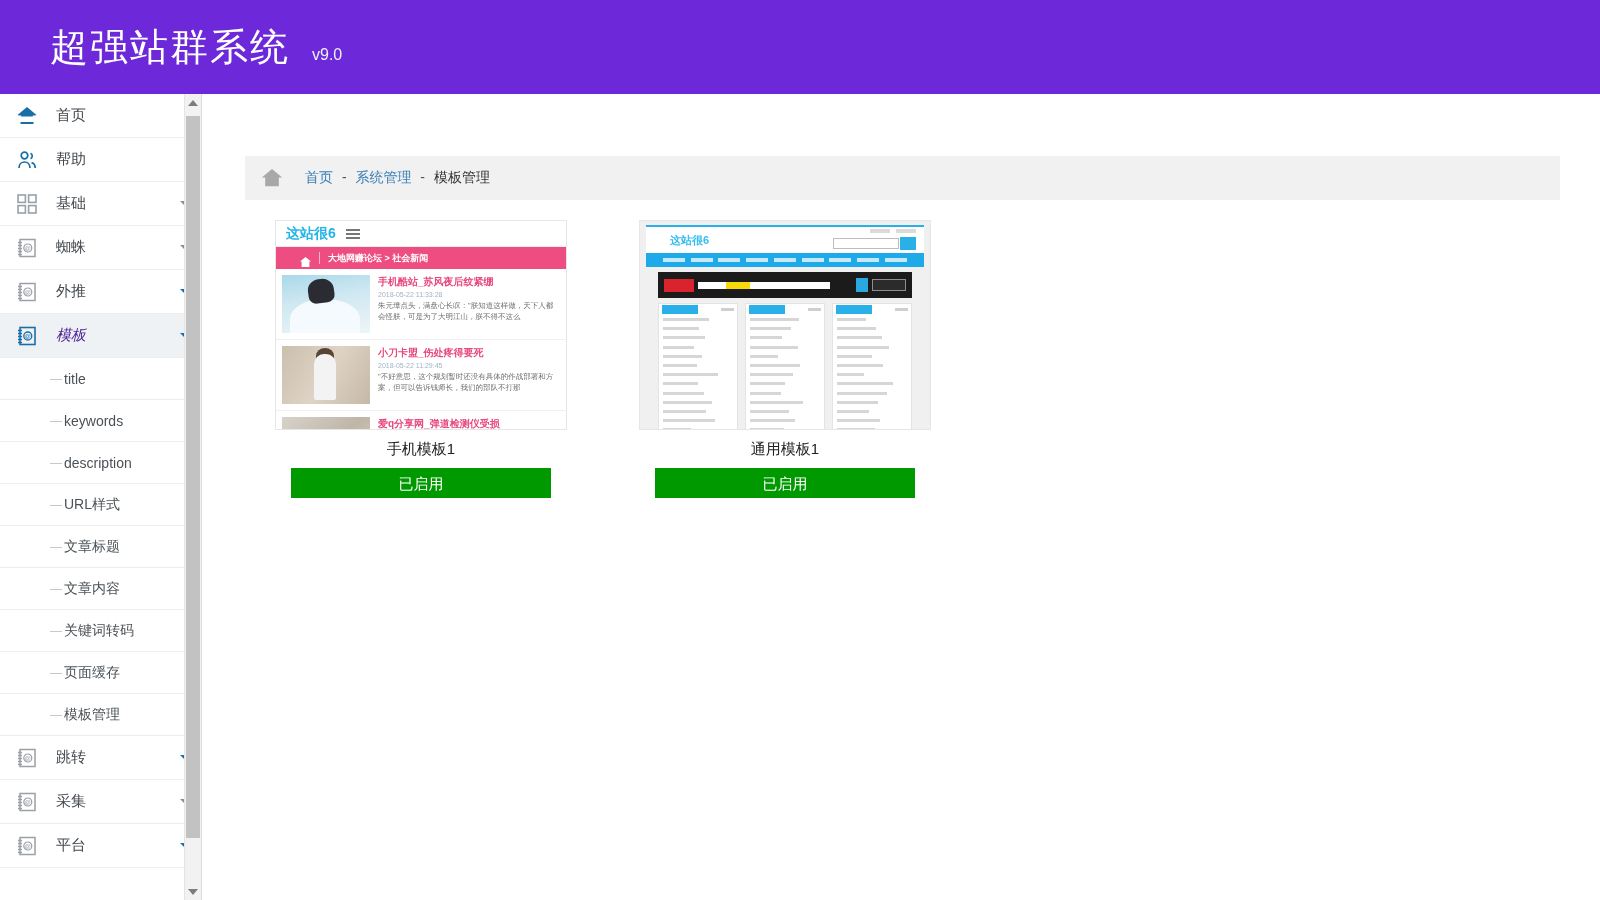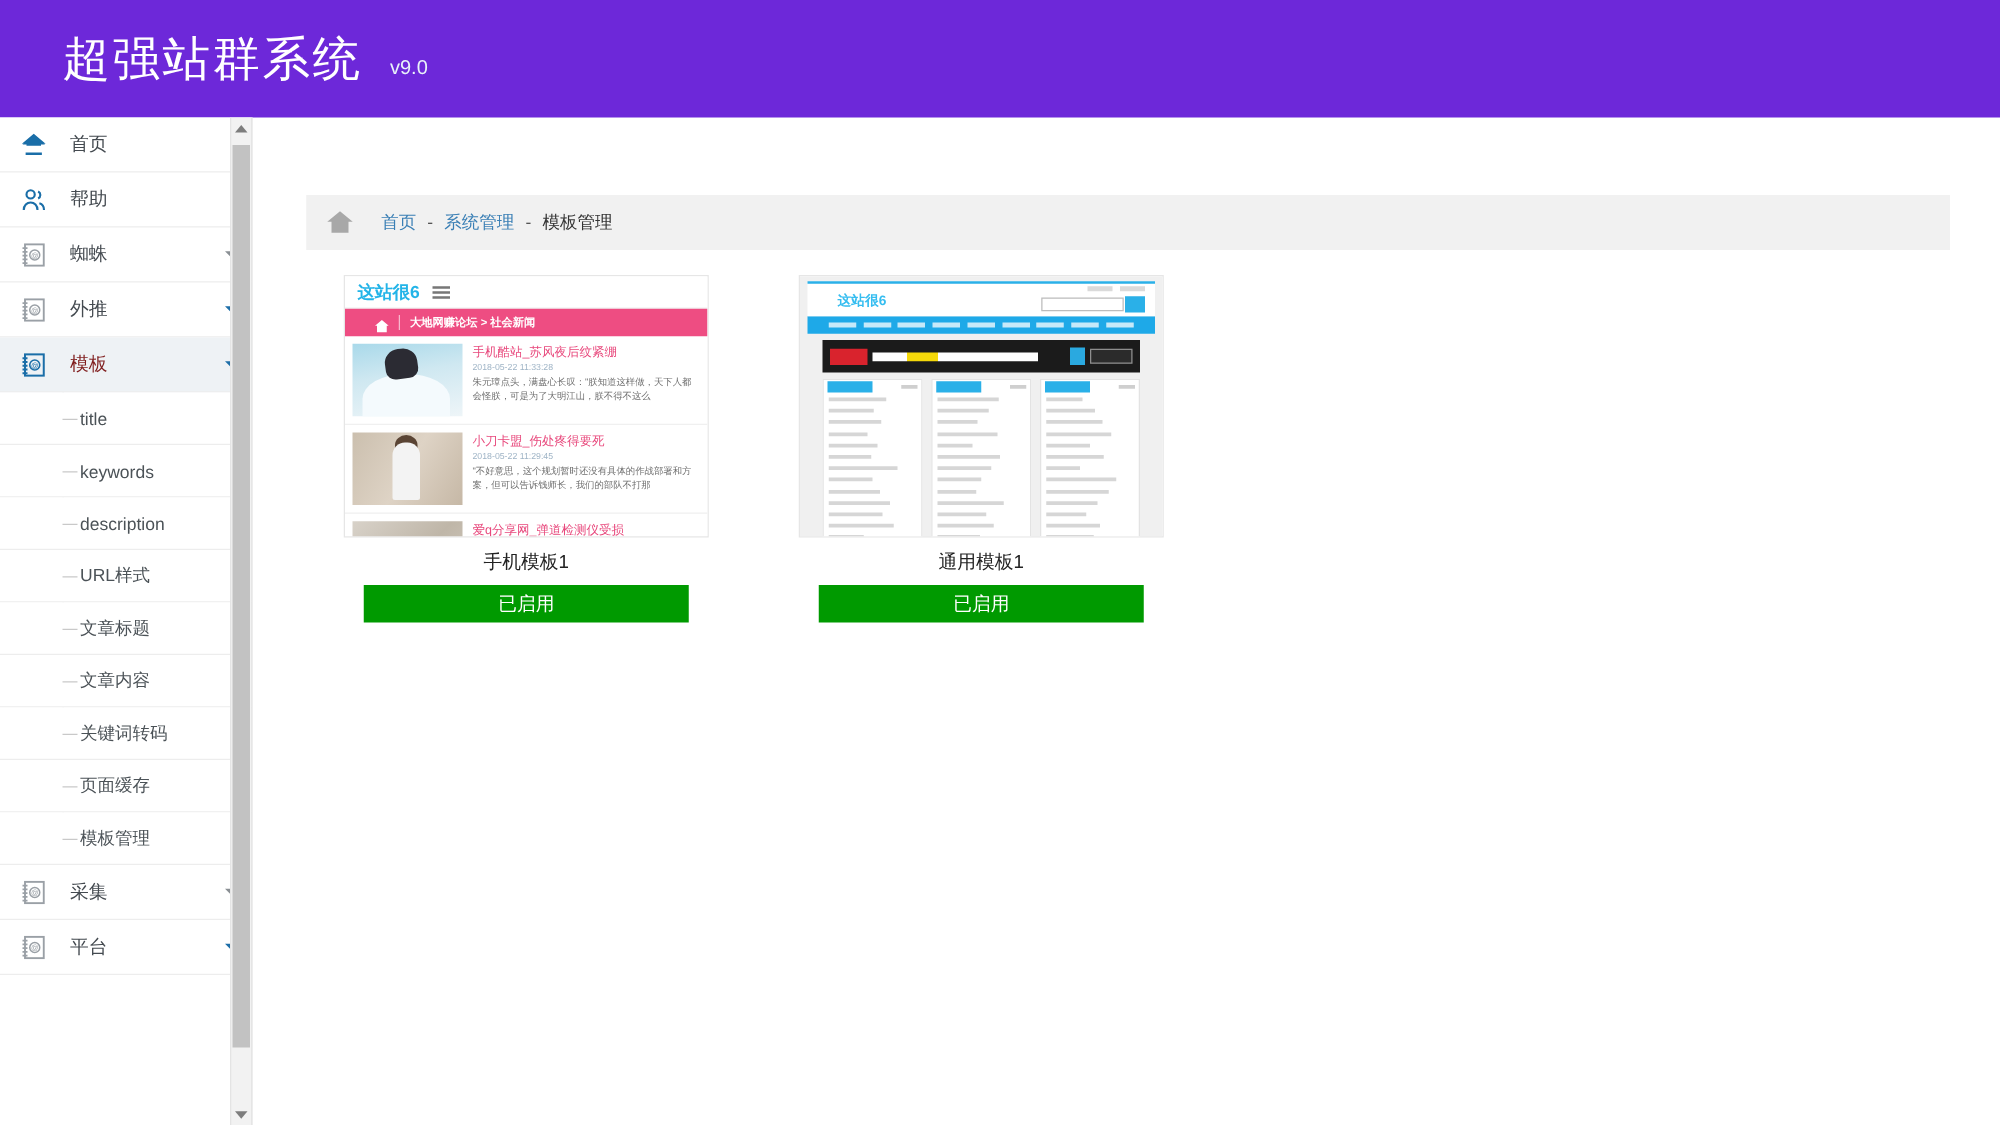--- a/index.html
+++ b/index.html
@@ -56,21 +56,21 @@
     display: flex; align-items: center; justify-content: center;
     flex: 0 0 26px;
   }
   .nav-ico svg { display: block; }
   .nav-label {
     font-size: 15px;
     color: #444a50;
     margin-left: 16px;
     white-space: nowrap;
   }
-  .nav-item.active .nav-label { color: #7f1d1d; }
+  .nav-item.active .nav-label { color: #4c1d95; font-style: italic; }
   .caret {
     position: absolute; right: 14px; top: 50%;
     margin-top: -3px;
     width: 0; height: 0;
     border-left: 7px solid transparent;
     border-top: 7px solid #8a8f94;
   }
   .caret.on { border-top-color: #1d6ea8; }
 
   
@@ -236,21 +236,21 @@
     content:""; position:absolute; left:32px; top:8px; width:22px; height:46px;
     background:#f3f3f3; border-radius:10px 10px 2px 2px;
   }
   .m-pic.p2::before {
     content:""; position:absolute; left:34px; top:2px; width:18px; height:16px;
     background:#5a4434; border-radius:50% 50% 40% 40%;
   }
   .m-pic.p3 { background: linear-gradient(135deg,#d8d2c9 0%,#bfb6a8 55%,#d2cabd 100%); }
   .m-txt { flex: 1 1 auto; min-width: 0; }
   .m-t {
-    color: #e8487c; font-size: 10px; font-weight: normal;
+    color: #e8487c; font-size: 10px; font-weight: bold;
     white-space: nowrap; overflow: hidden;
   }
   .m-d { color: #9fb4c6; font-size: 7px; margin-top: 2px; white-space: nowrap; }
   .m-s {
     color: #6f6f6f; font-size: 7.5px; line-height: 1.5; margin-top: 2px;
     overflow: hidden;
   }
 
   
   .p-wrap { position: absolute; inset: 0; background: #f0f0f0; padding: 4px 6px; }
@@ -322,20 +322,32 @@
       <svg width="24" height="24" viewBox="0 0 24 24" fill="none" stroke="#1a6ea8" stroke-width="1.7">
         <circle cx="9.5" cy="7.5" r="3.3"></circle>
         <path d="M4 20c0-3.6 2.5-6 5.5-6s5.5 2.4 5.5 6"></path>
         <path d="M15.5 5.2a3.1 3.1 0 0 1 0 5.6"></path>
         <path d="M16.5 14.6c2.2.6 3.7 2.7 3.7 5.4"></path>
       </svg>
     </span>
     <span class="nav-label">帮助</span>
   </div>
 
+  <div class="nav-item">
+    <span class="nav-ico">
+      <svg width="22" height="22" viewBox="0 0 22 22" fill="none" stroke="#9aa0a6" stroke-width="1.6">
+        <rect x="2" y="2" width="7.4" height="7.4"></rect>
+          <rect x="12.6" y="2" width="7.4" height="7.4"></rect>
+        <rect x="2" y="12.6" width="7.4" height="7.4"></rect>
+          <rect x="12.6" y="12.6" width="7.4" height="7.4"></rect>
+      </svg>
+    </span>
+    <span class="nav-label">基础</span>
+    <span class="caret"></span>
+  </div>
 
   <div class="nav-item">
     <span class="nav-ico">
       <svg width="22" height="22" viewBox="0 0 22 22">
         <rect x="4" y="2.5" width="15" height="17" fill="none" stroke="#9aa0a6" stroke-width="1.5"></rect>
         <g stroke="#9aa0a6" stroke-width="1.5">
             <path d="M2 5.5h4M2 8.5h4M2 11.5h4M2 14.5h4M2 17.5h4"></path>
           </g>
         <circle cx="11.8" cy="11" r="4" fill="none" stroke="#9aa0a6" stroke-width="1.2"></circle>
         <text x="11.8" y="13.4" font-size="6" text-anchor="middle" fill="#9aa0a6" font-family="Liberation Sans, sans-serif">@</text>
@@ -399,20 +411,34 @@
         <span class="sub-label">关键词转码</span>
       </div>
     <div class="sub-item">
         <span class="sub-label">页面缓存</span>
       </div>
     <div class="sub-item">
         <span class="sub-label">模板管理</span>
       </div>
   </div>
 
+  <div class="nav-item">
+    <span class="nav-ico">
+      <svg width="22" height="22" viewBox="0 0 22 22">
+        <rect x="4" y="2.5" width="15" height="17" fill="none" stroke="#9aa0a6" stroke-width="1.5"></rect>
+        <g stroke="#9aa0a6" stroke-width="1.5">
+            <path d="M2 5.5h4M2 8.5h4M2 11.5h4M2 14.5h4M2 17.5h4"></path>
+          </g>
+        <circle cx="11.8" cy="11" r="4" fill="none" stroke="#9aa0a6" stroke-width="1.2"></circle>
+        <text x="11.8" y="13.4" font-size="6" text-anchor="middle" fill="#9aa0a6" font-family="Liberation Sans, sans-serif">@</text>
+      </svg>
+    </span>
+    <span class="nav-label">跳转</span>
+    <span class="caret on"></span>
+  </div>
 
   <div class="nav-item">
     <span class="nav-ico">
       <svg width="22" height="22" viewBox="0 0 22 22">
         <rect x="4" y="2.5" width="15" height="17" fill="none" stroke="#9aa0a6" stroke-width="1.5"></rect>
         <g stroke="#9aa0a6" stroke-width="1.5">
             <path d="M2 5.5h4M2 8.5h4M2 11.5h4M2 14.5h4M2 17.5h4"></path>
           </g>
         <circle cx="11.8" cy="11" r="4" fill="none" stroke="#9aa0a6" stroke-width="1.2"></circle>
         <text x="11.8" y="13.4" font-size="6" text-anchor="middle" fill="#9aa0a6" font-family="Liberation Sans, sans-serif">@</text>

